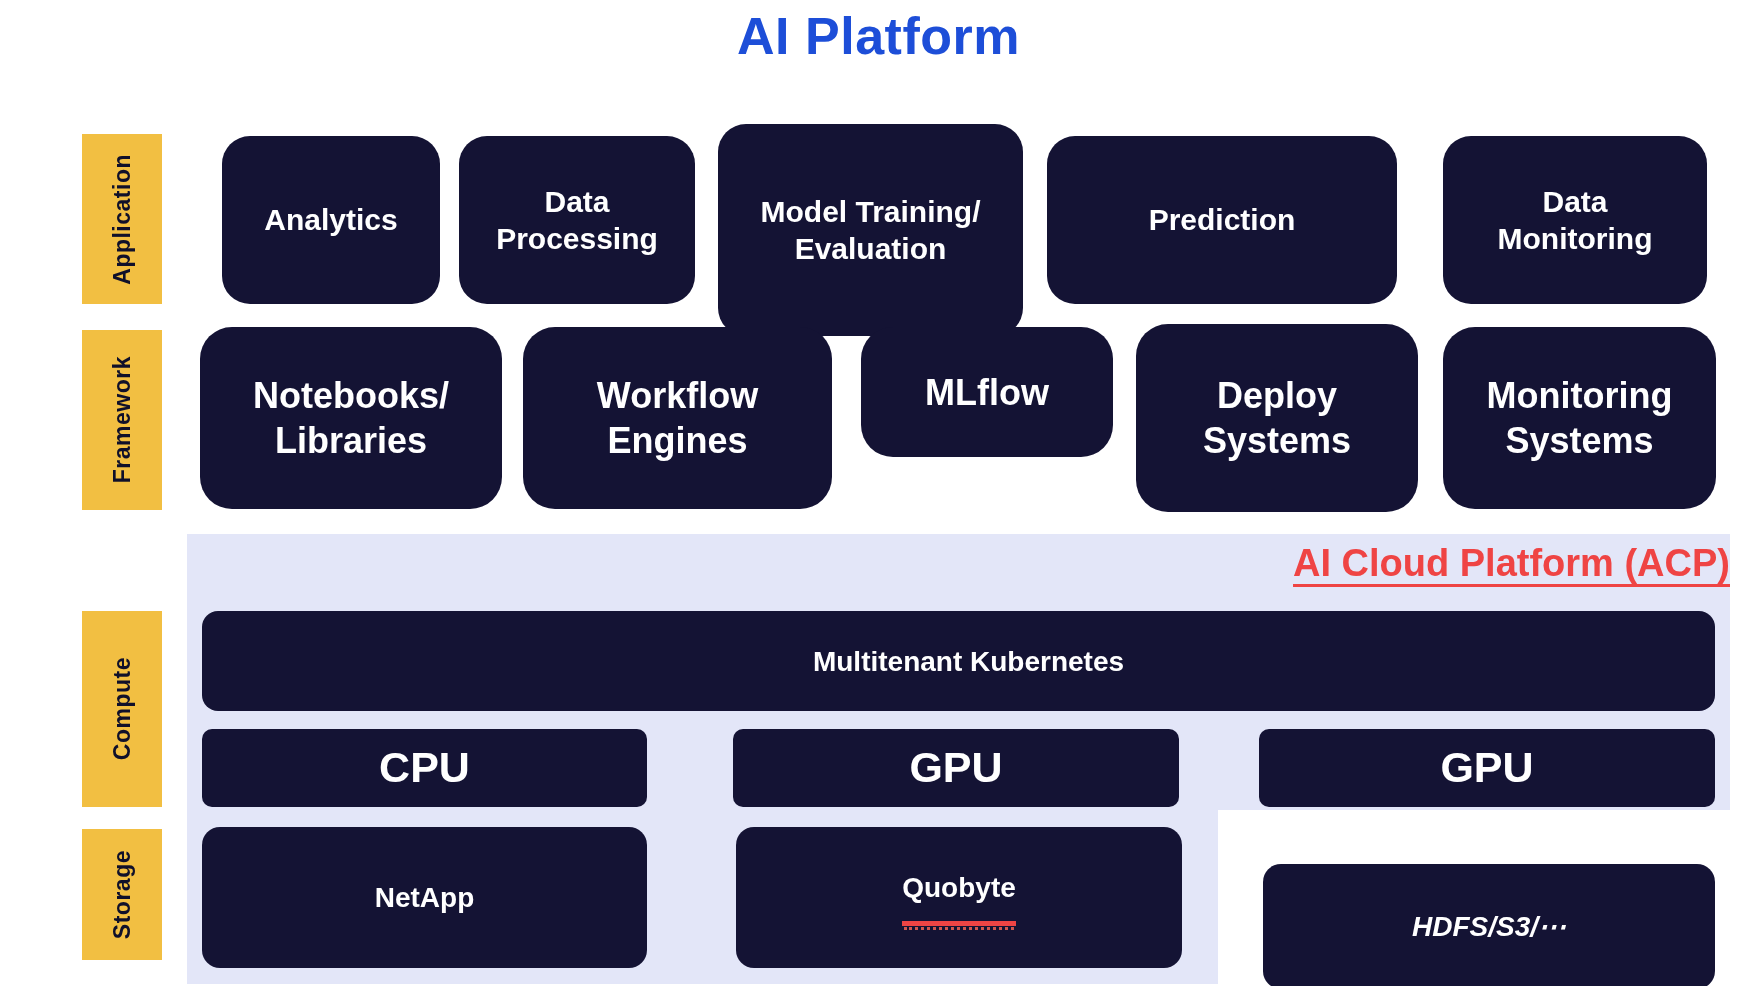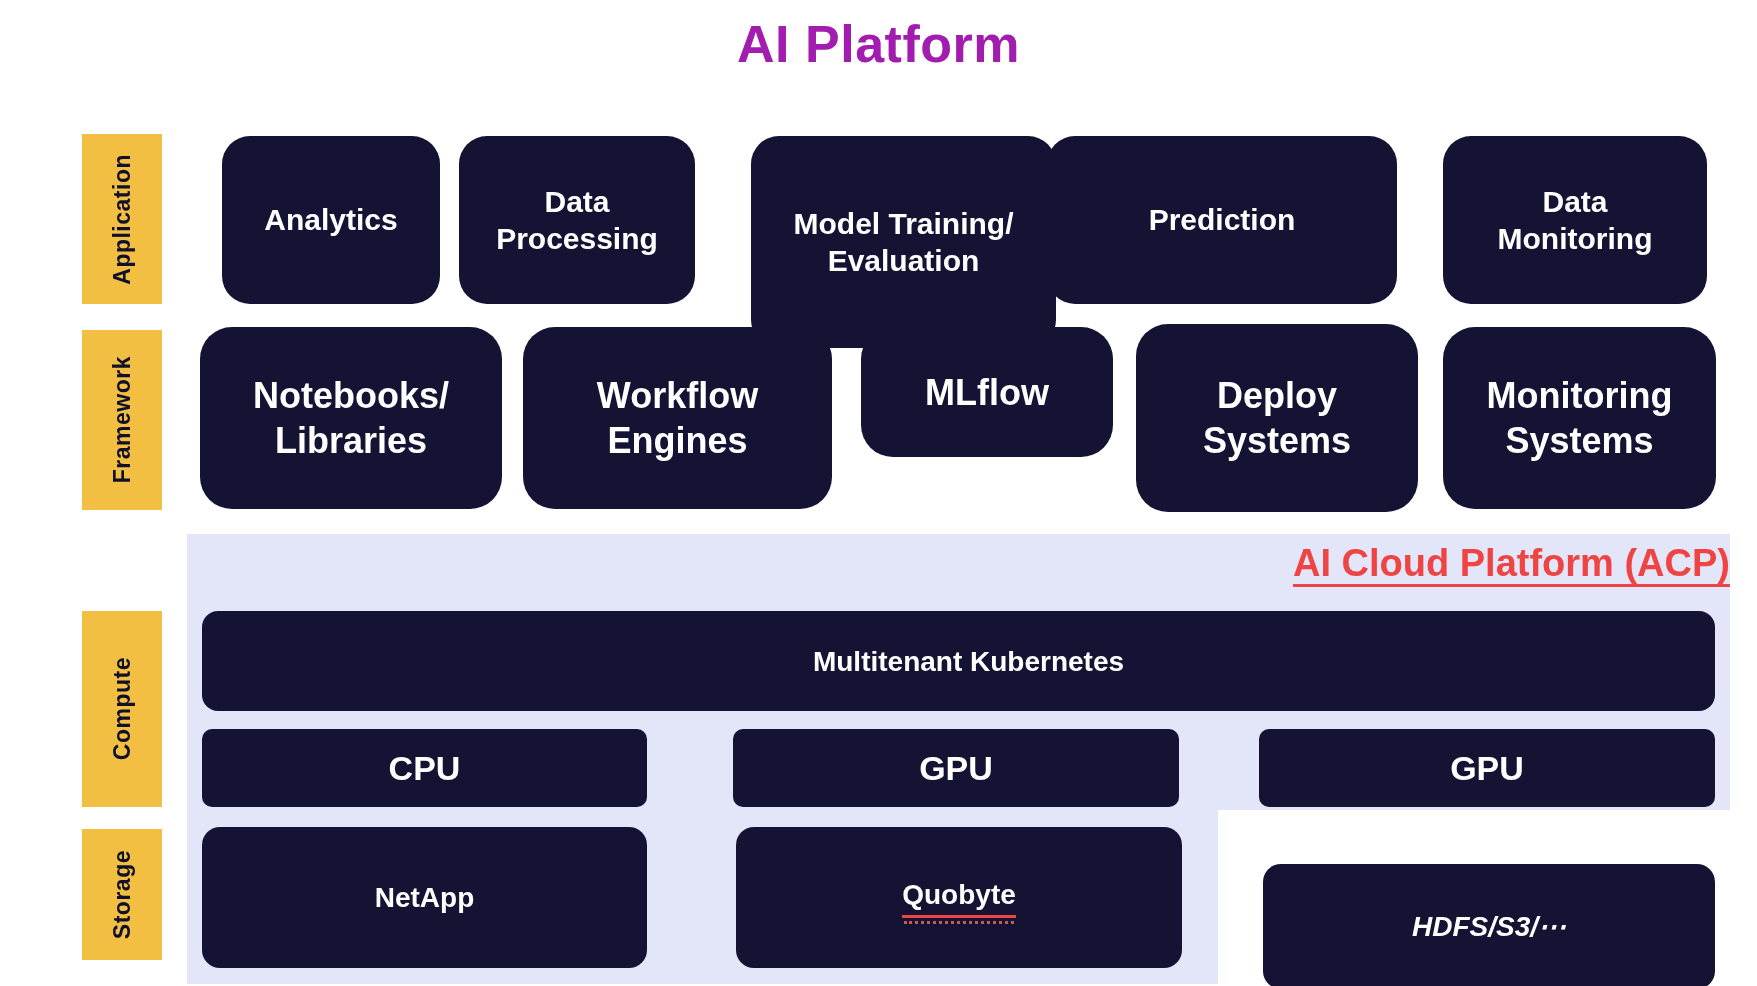--- a/index.html
+++ b/index.html
@@ -9,26 +9,26 @@
   .canvas {
     position: relative;
     width: 1757px;
     height: 986px;
     background: #ffffff;
     overflow: hidden;
   }
 
   .diagram-title {
     position: absolute;
-    top: 14px; left: 0;
+    top: 6px; left: 0;
     width: 100%;
     text-align: center;
     font-size: 52px;
     font-weight: 700;
-    color: #a21caf;
+    color: #1d4ed8;
     letter-spacing: 0.5px;
   }
 
   .acp-bg {
     position: absolute;
     background: #e3e6f8;
   }
 
   .acp-title {
     position: absolute;
@@ -69,27 +69,27 @@
     align-items: center;
     justify-content: center;
     text-align: center;
     white-space: pre-line;
     line-height: 1.25;
   }
 
   .r1 { border-radius: 28px; font-size: 30px; font-weight: 600; }
   .r2 { border-radius: 32px; font-size: 36px; font-weight: 700; }
   .kube  { border-radius: 16px; font-size: 28px; font-weight: 600; padding-left: 20px; }
-  .chip  { border-radius: 10px; font-size: 34px; font-weight: 600; }
+  .chip  { border-radius: 10px; font-size: 43px; font-weight: 600; }
   .store { border-radius: 18px; font-size: 28px; font-weight: 700; }
 
   .underlined-red {
     position: relative;
-    border-bottom: 3px solid #ef4444;
-    padding-bottom: 3px;
+    border-bottom: 5px solid #ef4444;
+    padding-bottom: 16px;
   }
   .underlined-red::after {
     content: "";
     position: absolute;
     left: 2px; right: 2px; bottom: -9px;
     border-bottom: 3px dotted #cf564f;
   }
 </style>
 </head>
 <body>
@@ -110,21 +110,21 @@
   <div class="side-label" style="top:611px; height:196px;">
     <span>Compute</span>
   </div>
   <div class="side-label" style="top:829px; height:131px;">
     <span>Storage</span>
   </div>
 
   <div class="box r1" style="left:202px; top:136px; width:218px; height:168px;margin-left:20px;">Analytics</div>
   <div class="box r1" style="left:459px; top:136px; width:236px; height:168px;">Data
 Processing</div>
-  <div class="box r1" style="left:718px; top:136px; width:305px; height:212px;margin-left:33px;">Model Training/
+  <div class="box r1" style="left:718px; top:124px; width:305px; height:212px;">Model Training/
 Evaluation</div>
   <div class="box r1" style="left:1047px; top:136px; width:350px; height:168px;">Prediction</div>
   <div class="box r1" style="left:1443px; top:136px; width:264px; height:168px;">Data
 Monitoring</div>
 
   <div class="box r2" style="left:200px; top:327px; width:302px; height:182px;">Notebooks/
 Libraries</div>
   <div class="box r2" style="left:523px; top:327px; width:309px; height:182px;">Workflow
 Engines</div>
   <div class="box r2" style="left:861px; top:327px; width:252px; height:130px;">MLflow</div>

